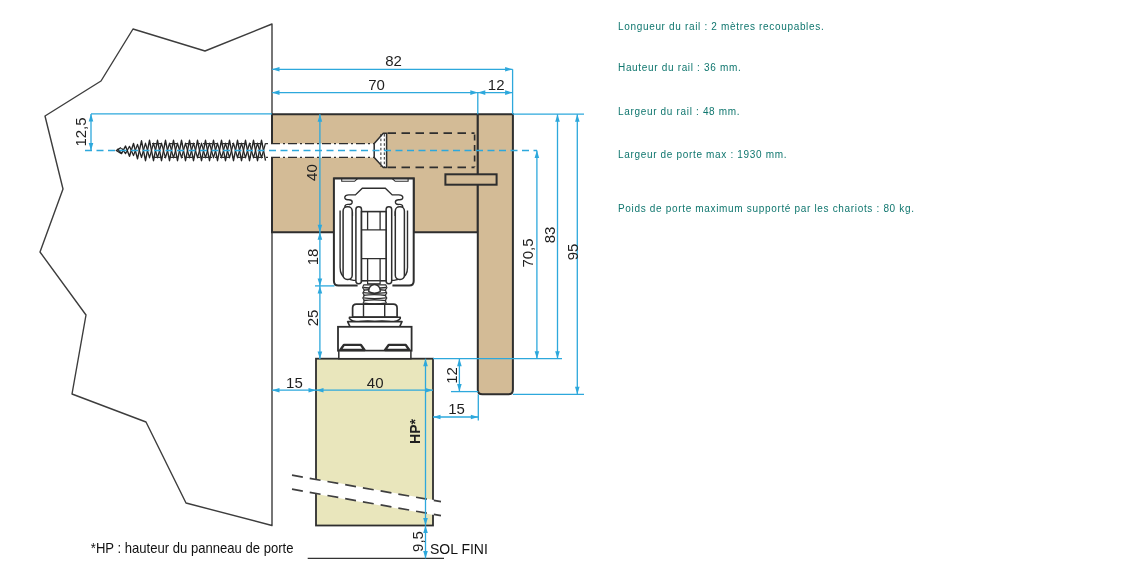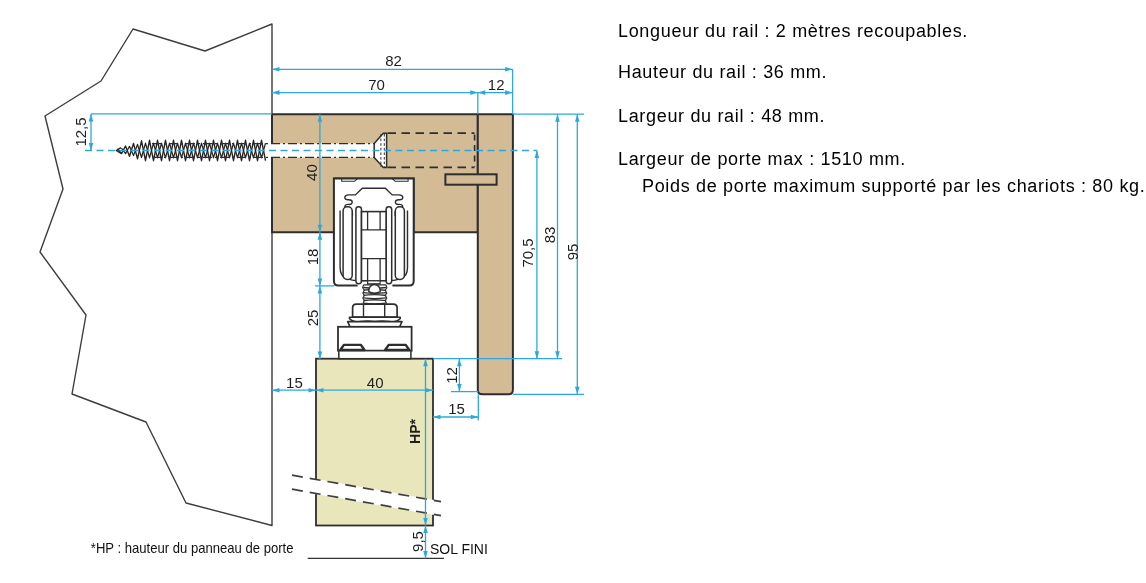--- a/index.html
+++ b/index.html
@@ -1,17 +1,17 @@
 <!DOCTYPE html>
 <html><head>
 <meta charset="utf-8">
 <style>
 html,body{margin:0;padding:0;background:#ffffff;width:1146px;height:583px;overflow:hidden;}
 body{font-family:"Liberation Sans",sans-serif;position:relative;}
-.spec{position:absolute;left:618px;color:#000000;font-size:18px;letter-spacing:0.67px;white-space:nowrap;}
+.spec{position:absolute;left:618px;color:#0f766e;font-size:10px;letter-spacing:0.67px;white-space:nowrap;}
 .dimtxt{font-family:"Liberation Sans",sans-serif;font-size:15px;fill:#1f1f1f;}
 </style>
 </head>
 <body>
 <svg width="600" height="583" viewBox="0 0 600 583" style="position:absolute;left:0;top:0;">
 
 <path d="M272,24 L205,51 L133,29 L101,81 L45,116 L63,189 L40,252 L86,315 L72,394 L146,422 L186,503 L272,525.5 Z" fill="#ffffff" stroke="#3d3d3d" stroke-width="1.4" stroke-linejoin="round"></path>
 
 <path d="M272,114.2 L477.8,114.2 L477.8,232.3 L413.6,232.3 L413.6,178.4 L334.4,178.4 L334.4,232.3 L272,232.3 Z" fill="#d3bb96" stroke="#2e2e2e" stroke-width="2" stroke-linejoin="miter"></path>
 
@@ -157,14 +157,14 @@
 <text x="419.5" y="431.5" text-anchor="middle" transform="rotate(-90 419.5 431.5)" style="font-weight:bold;font-size:14px;">HP*</text>
 <text x="423" y="541.5" text-anchor="middle" transform="rotate(-90 423 541.5)">9,5</text>
 </g>
 
 <text x="90.8" y="553" style="font-family:'Liberation Sans',sans-serif;font-size:14px;fill:#111111;" transform="translate(90.8 0) scale(0.935 1) translate(-90.8 0)">*HP : hauteur du panneau de porte</text>
 <text x="430" y="553.5" style="font-family:'Liberation Sans',sans-serif;font-size:14px;fill:#111111;">SOL FINI</text>
 </svg>
 <div class="spec" style="top:20.5px;">Longueur du rail : 2 mètres recoupables.</div>
 <div class="spec" style="top:62px;">Hauteur du rail : 36 mm.</div>
 <div class="spec" style="top:105.9px;">Largeur du rail : 48 mm.</div>
-<div class="spec" style="top:148.6px;">Largeur de porte max : 1510 mm.</div>
-<div class="spec" style="top:176px;margin-left:24px;">Poids de porte maximum supporté par les chariots : 80 kg.</div>
+<div class="spec" style="top:148.6px;">Largeur de porte max : 1930 mm.</div>
+<div class="spec" style="top:203px;">Poids de porte maximum supporté par les chariots : 80 kg.</div>
 
 </body></html>

